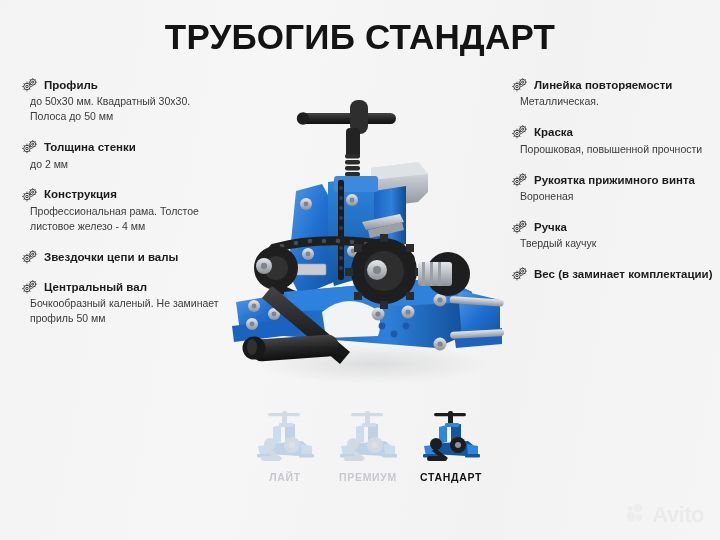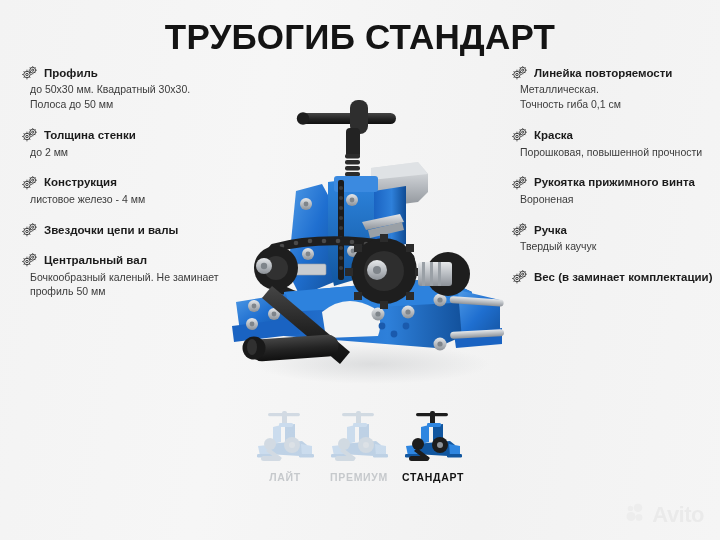--- a/index.html
+++ b/index.html
@@ -32,21 +32,21 @@
     font-weight: bold;
     letter-spacing: 0.2px;
     color: #141414;
     line-height: 1.1;
     white-space: nowrap;
   }
 
   
   .col {
     position: absolute;
-    top: 66px;
+    top: 78px;
   }
   .col-left  { left: 22px;  width: 232px; }
   .col-right { left: 512px; width: 208px; }
 
   .feature { margin-bottom: 16px; }
   .feature:last-child { margin-bottom: 0; }
 
   .feature-head {
     display: flex;
     align-items: center;
@@ -84,20 +84,21 @@
   }
   .hero svg { display: block; }
 
   
   .variants {
     position: absolute;
     left: 248px;
     top: 404px;
     width: 240px;
     display: flex;
+    justify-content: space-between;
     align-items: flex-end;
   }
   .variant {
     width: 74px;
     text-align: center;
   }
   .variant-thumb {
     height: 62px;
     display: flex;
     align-items: flex-end;
@@ -190,20 +191,21 @@
                 <path d="M6.2 5.7v-1.3M6.2 16.4v-1.3M1.5 10.4H0.3M12.1 10.4h-1.2M2.9 7.1L2 6.2M10.4 14.6l-0.9-0.9M2.9 13.7L2 14.6M10.4 6.2l-0.9 0.9"></path>
                 <circle cx="13.4" cy="5.0" r="3.6"></circle>
                 <circle cx="13.4" cy="5.0" r="1.3"></circle>
                 <path d="M13.4 0.9V0M13.4 10.1V9.2M9.3 5.0H8.4M18.4 5.0h-0.9M10.5 2.1l-0.7-0.7M17.0 8.6l-0.7-0.7M10.5 7.9l-0.7 0.7M17.0 1.4l-0.7 0.7"></path>
               </g>
             </svg>
           </span>
           <span class="feature-title">Конструкция</span>
         </div>
         <div class="feature-desc">
+          <div>Профессиональная рама. Толстое</div>
           <div>листовое железо - 4 мм</div>
         </div>
       </div>
       <div class="feature">
         <div class="feature-head">
           <span style="display: flex;">
             <svg class="gear-icon" viewBox="0 0 20 17" xmlns="http://www.w3.org/2000/svg">
               <g fill="none" stroke="#2b2b2b" stroke-width="1.15">
                 <circle cx="6.2" cy="10.4" r="4.0"></circle>
                 <circle cx="6.2" cy="10.4" r="1.5"></circle>
@@ -252,21 +254,20 @@
                 <circle cx="13.4" cy="5.0" r="3.6"></circle>
                 <circle cx="13.4" cy="5.0" r="1.3"></circle>
                 <path d="M13.4 0.9V0M13.4 10.1V9.2M9.3 5.0H8.4M18.4 5.0h-0.9M10.5 2.1l-0.7-0.7M17.0 8.6l-0.7-0.7M10.5 7.9l-0.7 0.7M17.0 1.4l-0.7 0.7"></path>
               </g>
             </svg>
           </span>
           <span class="feature-title">Линейка повторяемости</span>
         </div>
         <div class="feature-desc">
           <div>Металлическая.</div>
-          <div>Точность гиба 0,1 см</div>
         </div>
       </div>
       <div class="feature">
         <div class="feature-head">
           <span style="display: flex;">
             <svg class="gear-icon" viewBox="0 0 20 17" xmlns="http://www.w3.org/2000/svg">
               <g fill="none" stroke="#2b2b2b" stroke-width="1.15">
                 <circle cx="6.2" cy="10.4" r="4.0"></circle>
                 <circle cx="6.2" cy="10.4" r="1.5"></circle>
                 <path d="M6.2 5.7v-1.3M6.2 16.4v-1.3M1.5 10.4H0.3M12.1 10.4h-1.2M2.9 7.1L2 6.2M10.4 14.6l-0.9-0.9M2.9 13.7L2 14.6M10.4 6.2l-0.9 0.9"></path>

